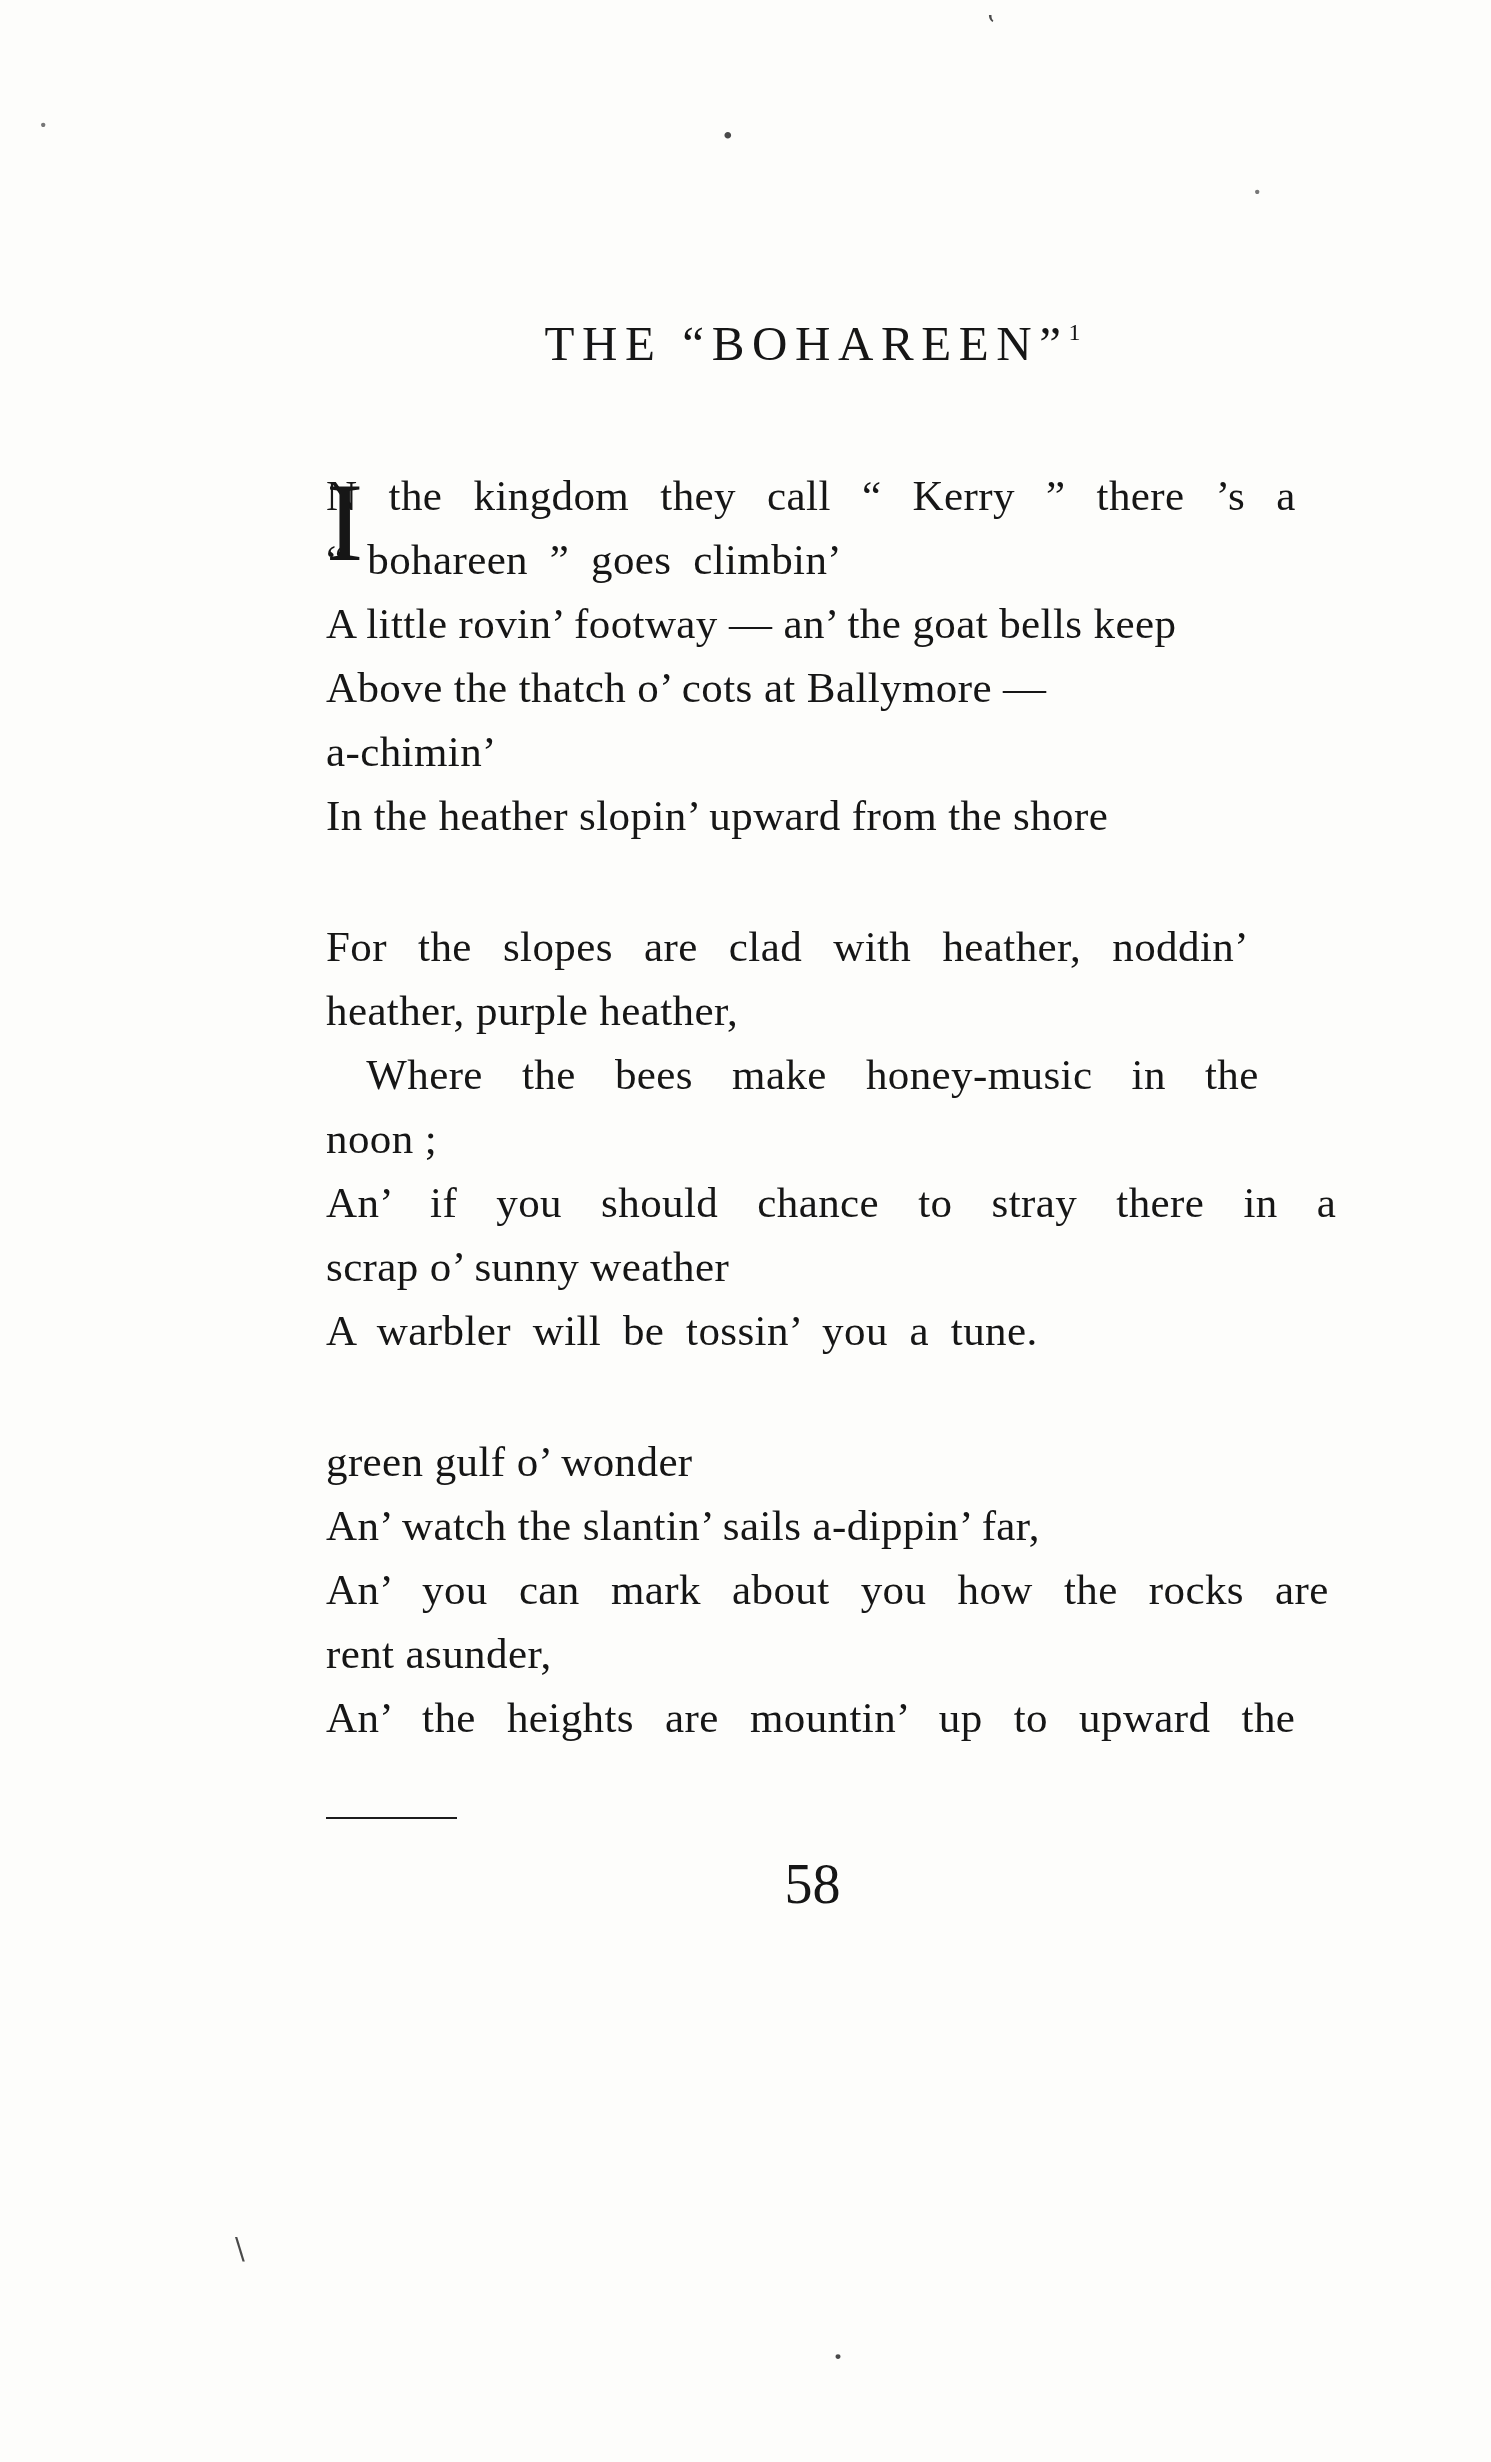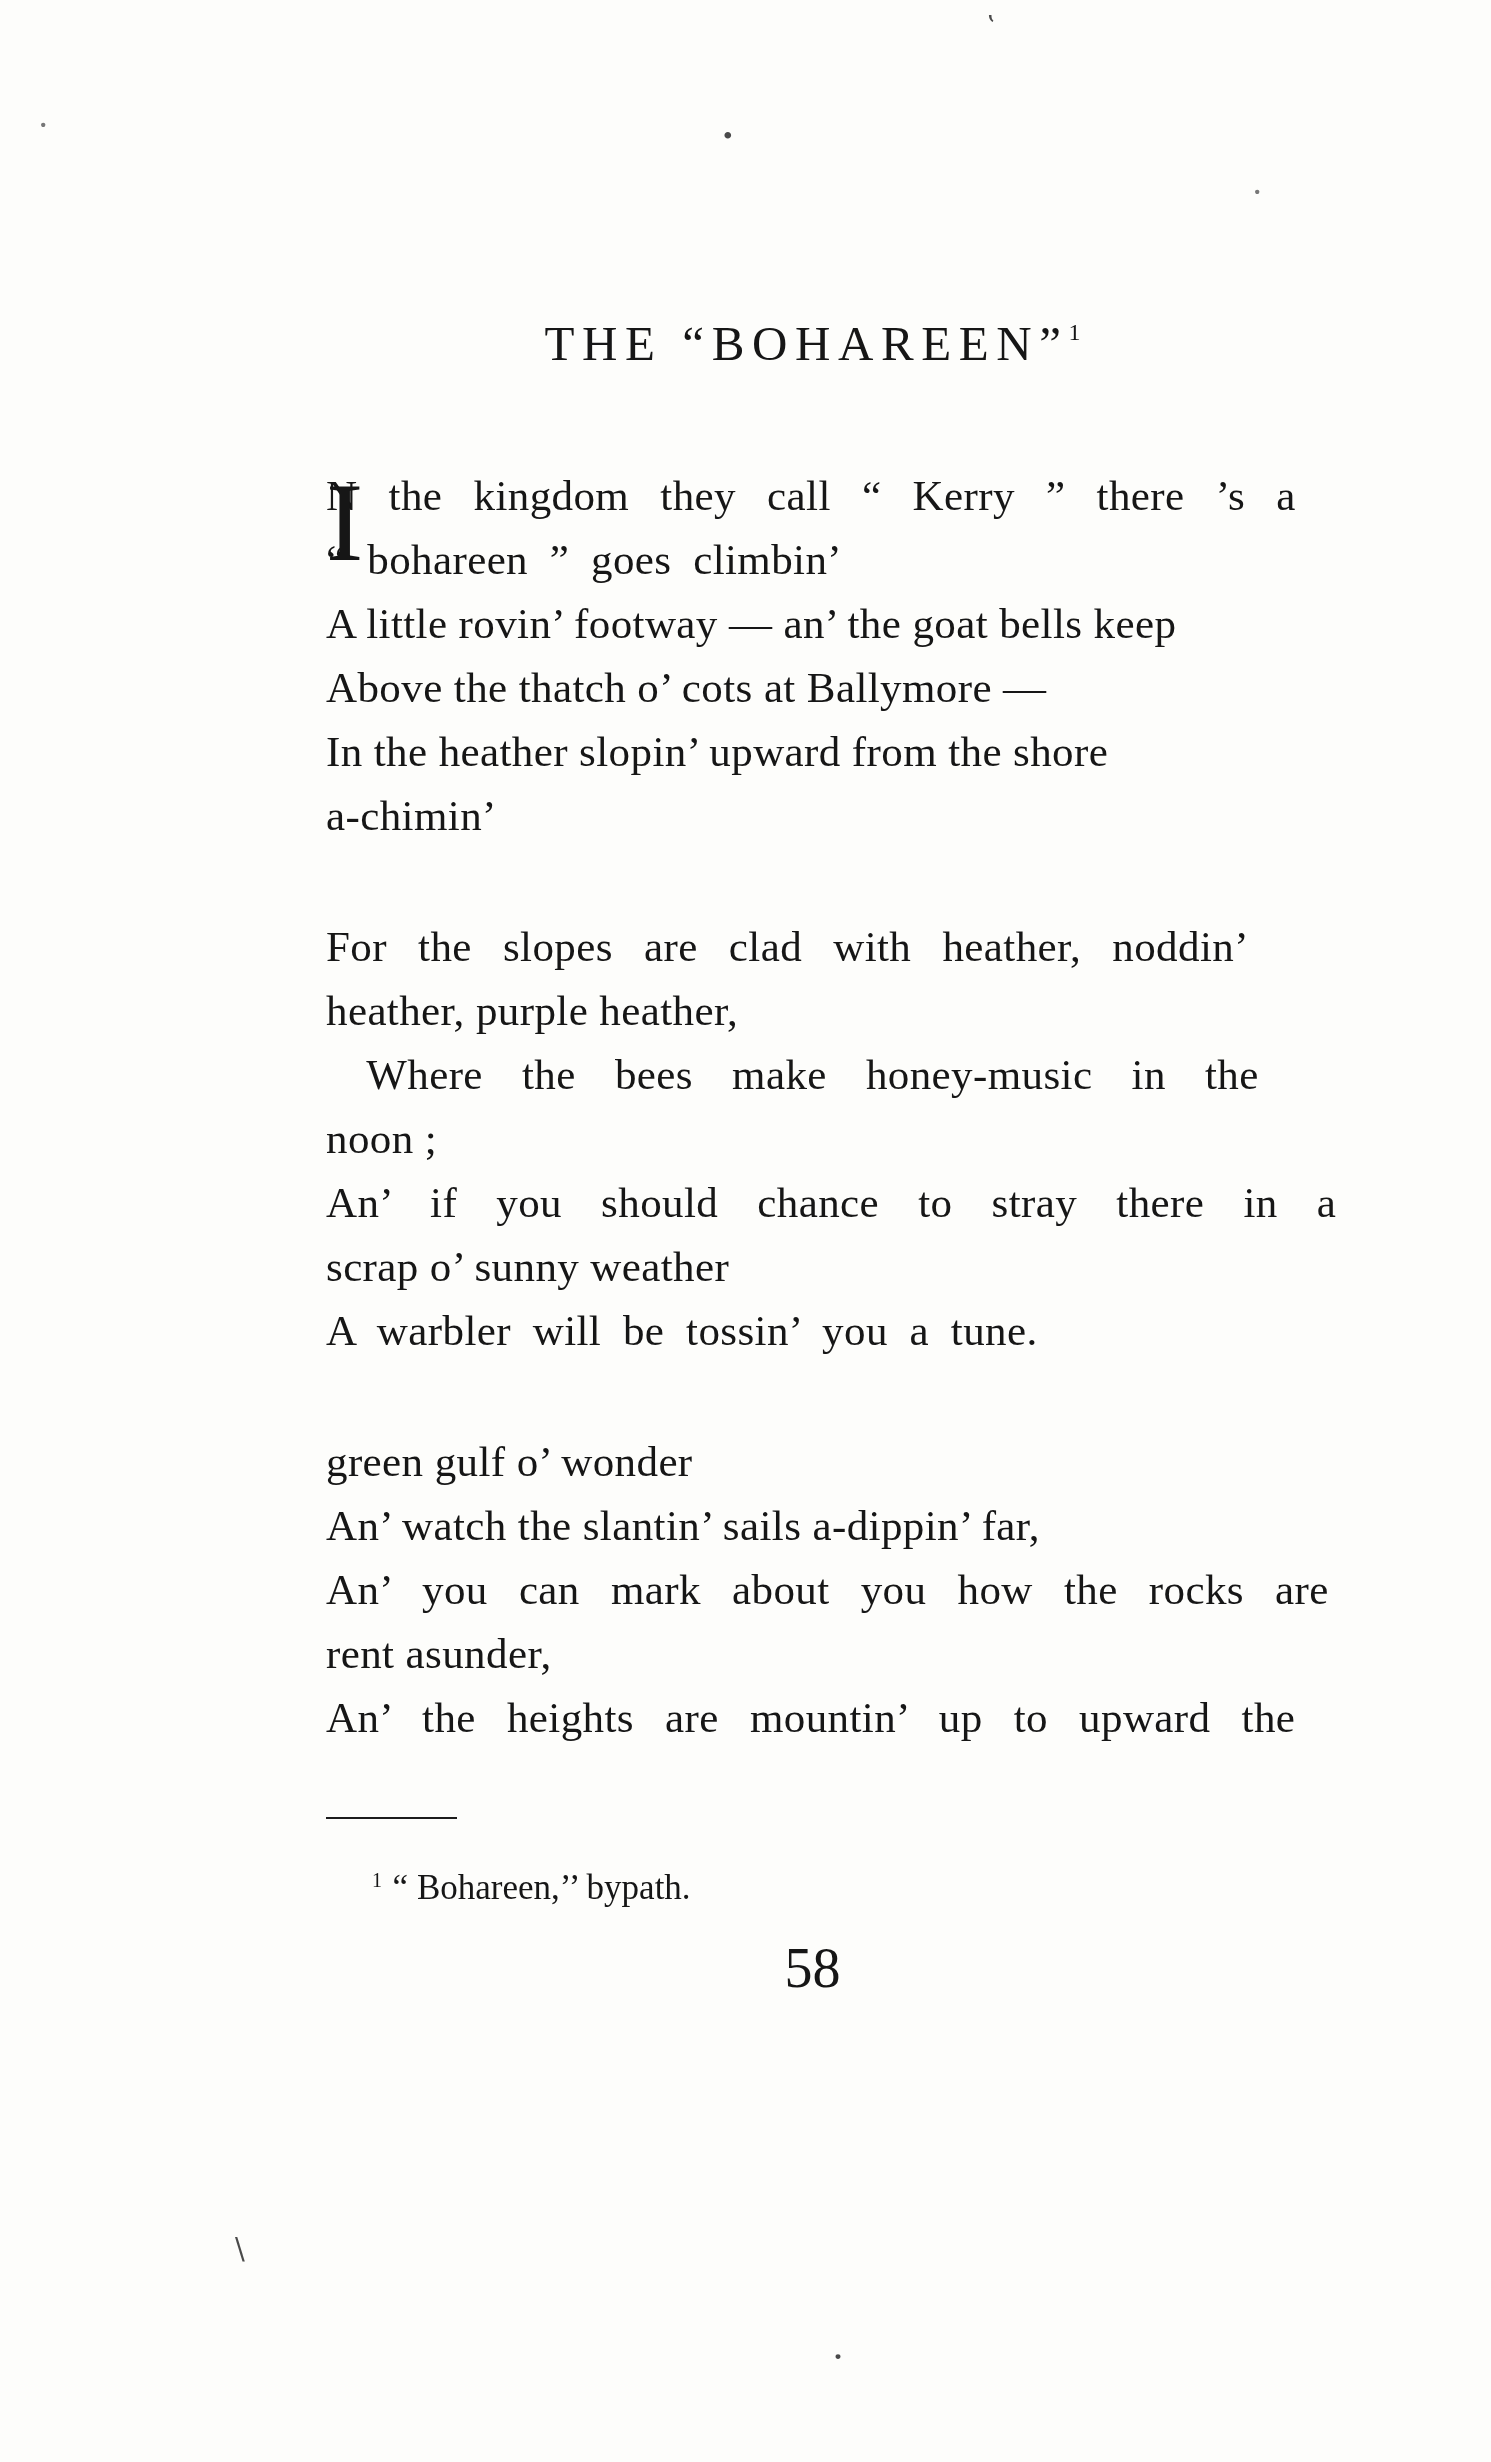--- a/index.html
+++ b/index.html
@@ -113,22 +113,22 @@
     <h1 class="title"><span>THE “BOHAREEN”</span><sup>1</sup></h1>
 
     <div>
 
       <div class="stanza stanza-first">
         <span class="dropcap">I</span>
         <p class="line dc1 ws2">N the kingdom they call “ Kerry ” there ’s a</p>
         <p class="line dc2 ws1">“ bohareen ” goes climbin’</p>
         <p class="line ind0">A little rovin’ footway — an’ the goat bells keep</p>
         <p class="line ind1">Above the thatch o’ cots at Ballymore —</p>
+        <p class="line ind2">a-chimin’</p>
         <p class="line ind1">In the heather slopin’ upward from the shore</p>
-        <p class="line ind2">a-chimin’</p>
       </div>
 
       <div class="stanza">
         <p class="line ind0 ws2">For the slopes are clad with heather, noddin’</p>
         <p class="line ind2">heather, purple heather,</p>
         <p class="line ind1 ws3">Where the bees make honey-music in the</p>
         <p class="line ind2">noon ;</p>
         <p class="line ind0 ws3">An’ if you should chance to stray there in a</p>
         <p class="line ind2">scrap o’ sunny weather</p>
         <p class="line ind1 ws1">A warbler will be tossin’ you a tune.</p>
@@ -139,20 +139,19 @@
         <p class="line ind1">An’ watch the slantin’ sails a-dippin’ far,</p>
         <p class="line ind0 ws2">An’ you can mark about you how the rocks are</p>
         <p class="line ind2">rent asunder,</p>
         <p class="line ind1 ws2">An’ the heights are mountin’ up to upward the</p>
       </div>
 
     </div>
 
     <hr class="footnote-rule">
 
-    <p class="footnote"><sup>1</sup><span>“ Bohareen,’’ bypath.</span></p>
 
     <p class="page-number">58</p>
 
   </div>
 
 </div>
 
 
 </body></html>

